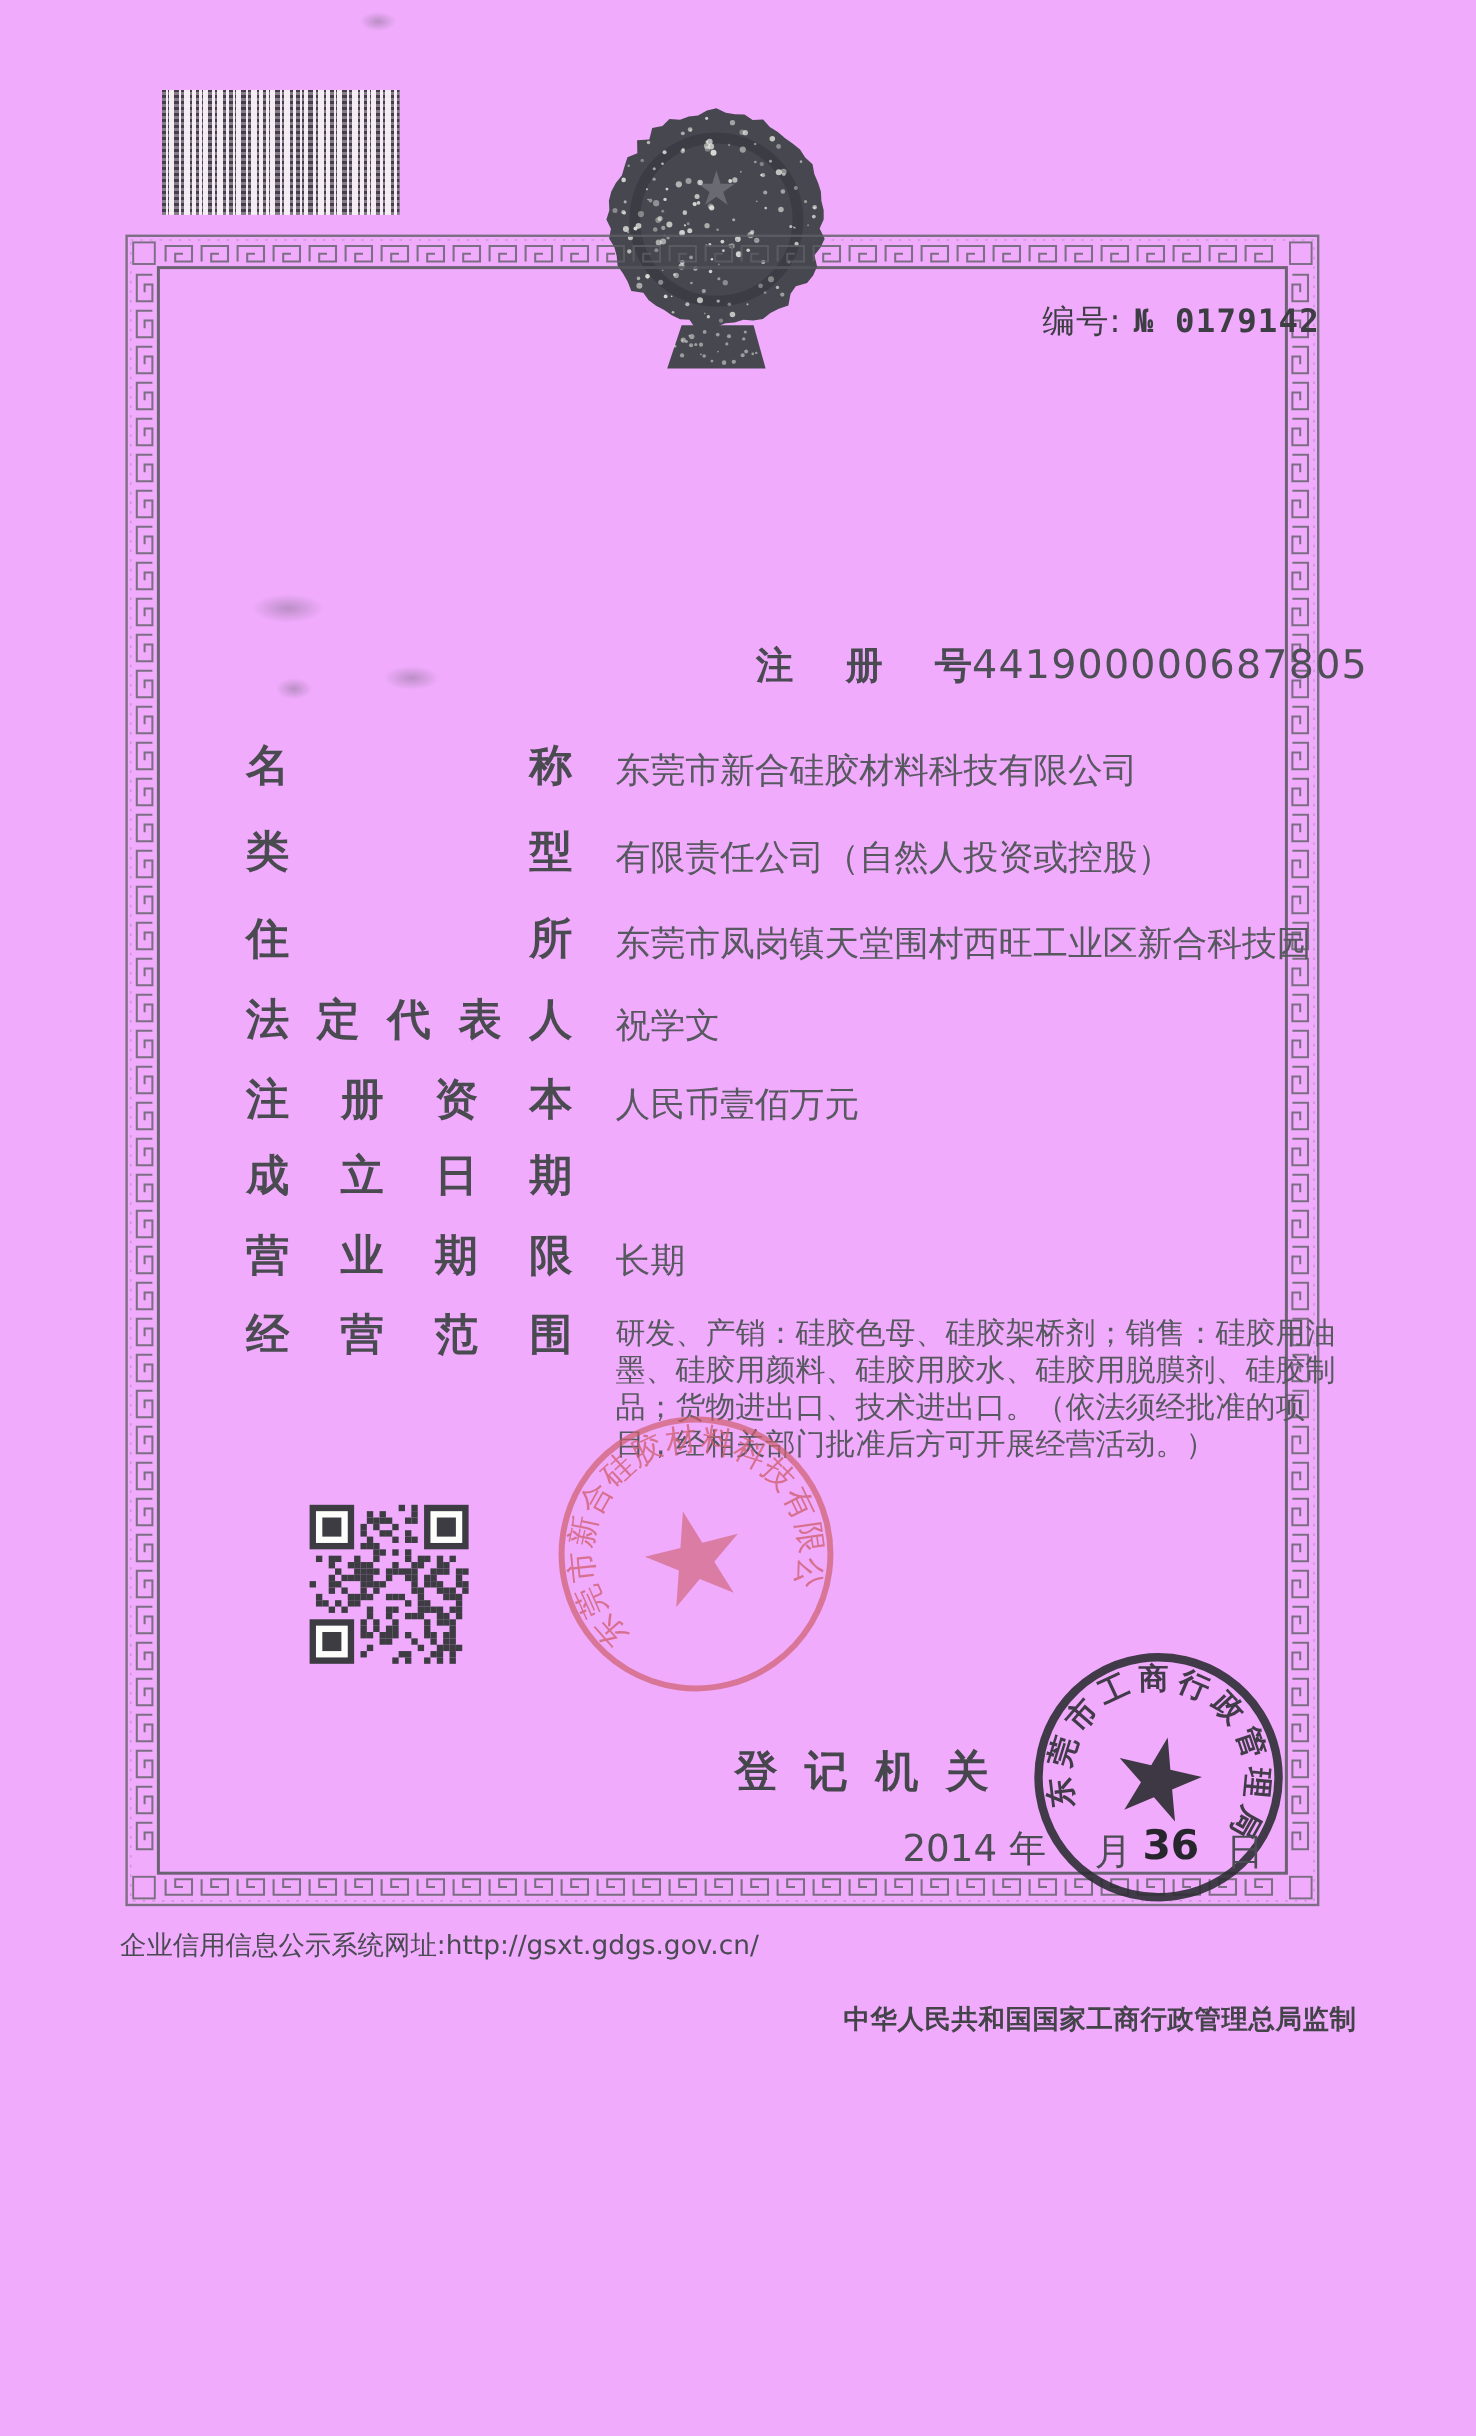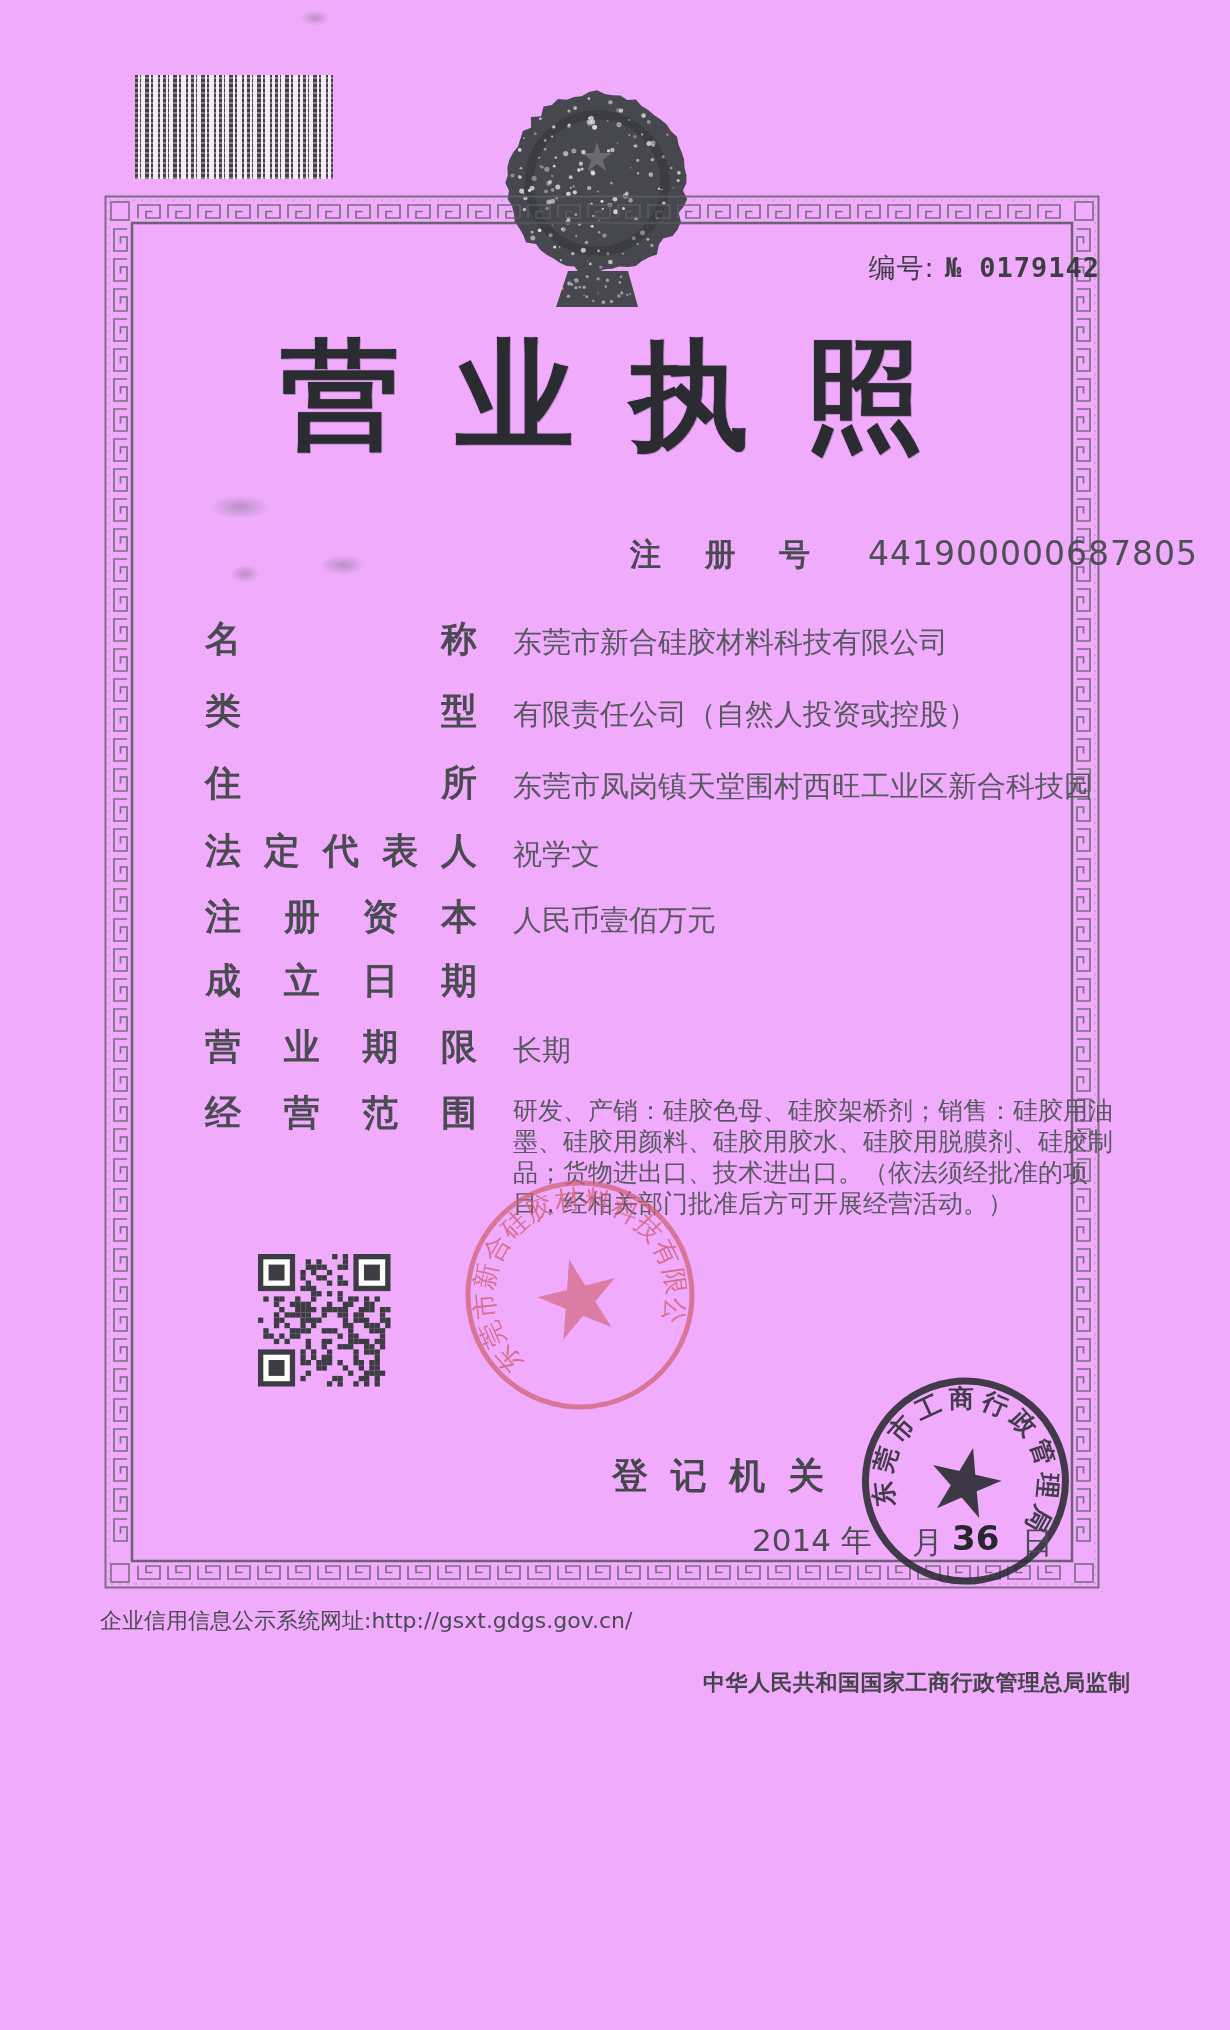--- a/index.html
+++ b/index.html
@@ -42,21 +42,21 @@
     left:104px;top:334px;width:996px;
     text-align:center;
     font-size:118px;line-height:1.05;font-weight:900;
     color:#2b2b32;
     letter-spacing:.48em;text-indent:.48em;
     text-shadow:0 0 1px rgba(43,43,50,.9), 1px 1px 0 rgba(43,43,50,.25);
   }
 
   .regno-row{left:630px;top:534px;display:flex;align-items:baseline;}
   .regno-label{width:180px;font-size:31px;font-weight:600;color:#4a4a52;}
-  .regno-value{margin-left:58px;font-size:33px;letter-spacing:1px;color:#4e4e56;}
+  .regno-value{font-size:33px;letter-spacing:1px;color:#4e4e56;}
 
   .field-row{left:205px;display:flex;align-items:flex-start;}
   .flabel{width:272px;flex:0 0 272px;font-size:36px;font-weight:600;color:#4a4a51;line-height:1.15;}
   .fvalue{margin-left:36px;font-size:29px;color:#585860;line-height:1.35;padding-top:5px;width:620px;}
   .fvalue.small{font-size:25px;line-height:1.24;width:612px;padding-top:3px;}
 
   .char-justify{display:flex;justify-content:space-between;}
 
   .qr{left:256px;top:1252px;width:138px;height:138px;}
 
@@ -425,21 +425,20 @@
         <rect x="971" y="7" width="18" height="18" stroke="#5f5f66" fill="none" stroke-width="1.6"></rect>
         <rect x="7" y="1369" width="18" height="18" stroke="#5f5f66" fill="none" stroke-width="1.6"></rect>
         <rect x="971" y="1369" width="18" height="18" stroke="#5f5f66" fill="none" stroke-width="1.6"></rect>
       </g>
     </svg>
 
   <div class="abs serial">
     <span>编号:</span><span class="no">№ 0179142</span>
   </div>
 
-  <div class="abs title">营业执照</div>
 
   <div class="abs regno-row">
     <span class="regno-label char-justify">
         <span>注</span>
         <span>册</span>
         <span>号</span>
       </span>
     <span class="regno-value">441900000687805</span>
   </div>
 

